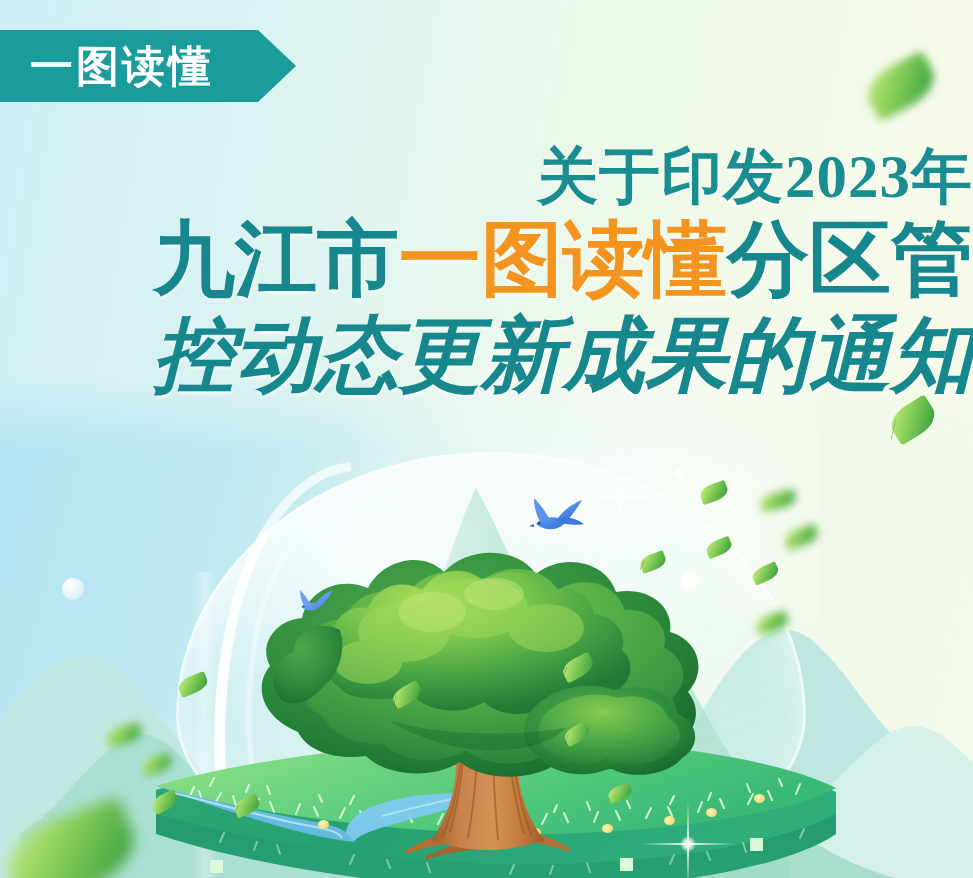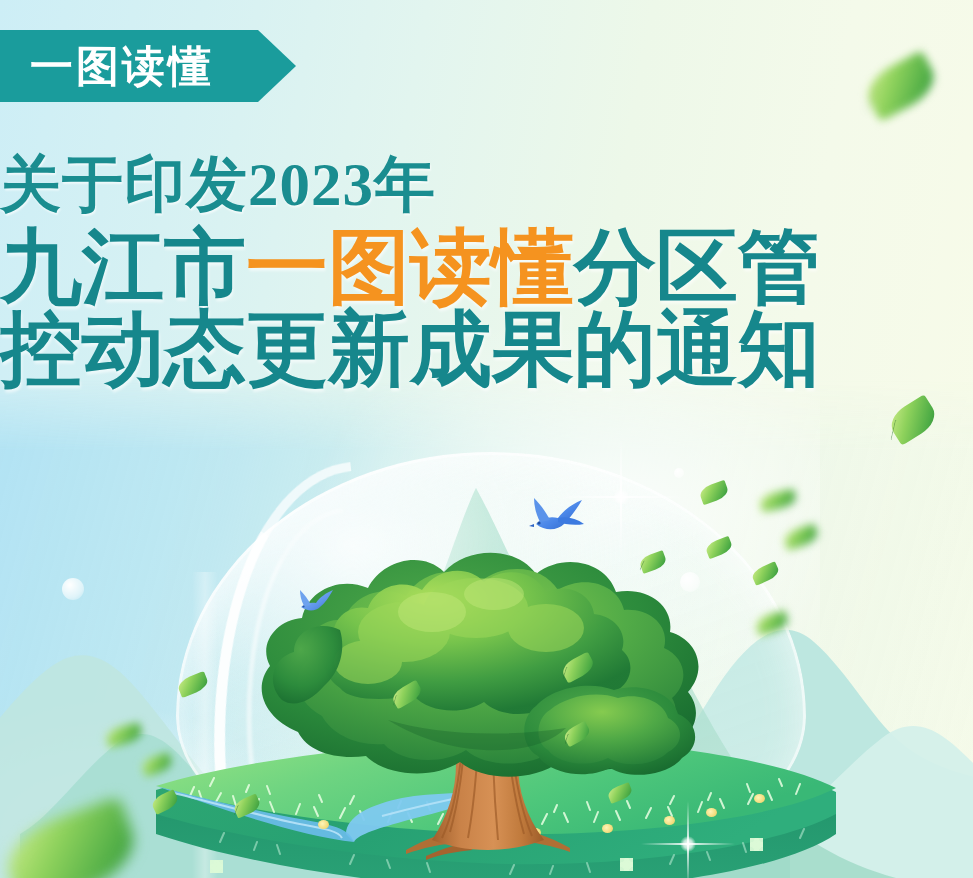--- a/index.html
+++ b/index.html
@@ -72,40 +72,40 @@
     color:#ffffff;
     font-family:"DejaVu Sans","Liberation Sans",sans-serif;
     font-size:43px; font-weight:bold;
     letter-spacing:3px;
     line-height:1;
     white-space:nowrap;
   }
 
   
   .title-block {
-    position:absolute; left:0; right:0; top:154px;
-    text-align:left;
+    position:absolute; left:0; right:0; top:146px;
+    text-align:right;
     z-index:28;
     user-select:none;
   }
   .t-line { line-height:1.0; white-space:nowrap; }
   .t1 {
     font-size:61px; font-weight:bold;
     color:#1a8d90;
     letter-spacing:1px;
     text-shadow:1px 2px 2px rgba(255,255,255,.65);
   }
   .t2, .t3 {
     font-size:82px; font-weight:bold;
     color:#16878c;
     letter-spacing:0px;
     text-shadow:1px 3px 3px rgba(255,255,255,.6);
   }
   .t2 { margin-top:12px; }
-  .t3 { margin-top:0; }
+  .t3 { margin-top:14px;font-style:italic; }
   .t-hl { color:#f5931f; }
 
   
   .leaf {
     position:absolute;
     border-radius:50% 10% 50% 10%;
     background:linear-gradient(135deg,#d3ef8e 0%,#8fd25c 38%,#4fad46 78%,#2e8e3c 100%);
   }
   .leaf.vein::after {
     content:"";

